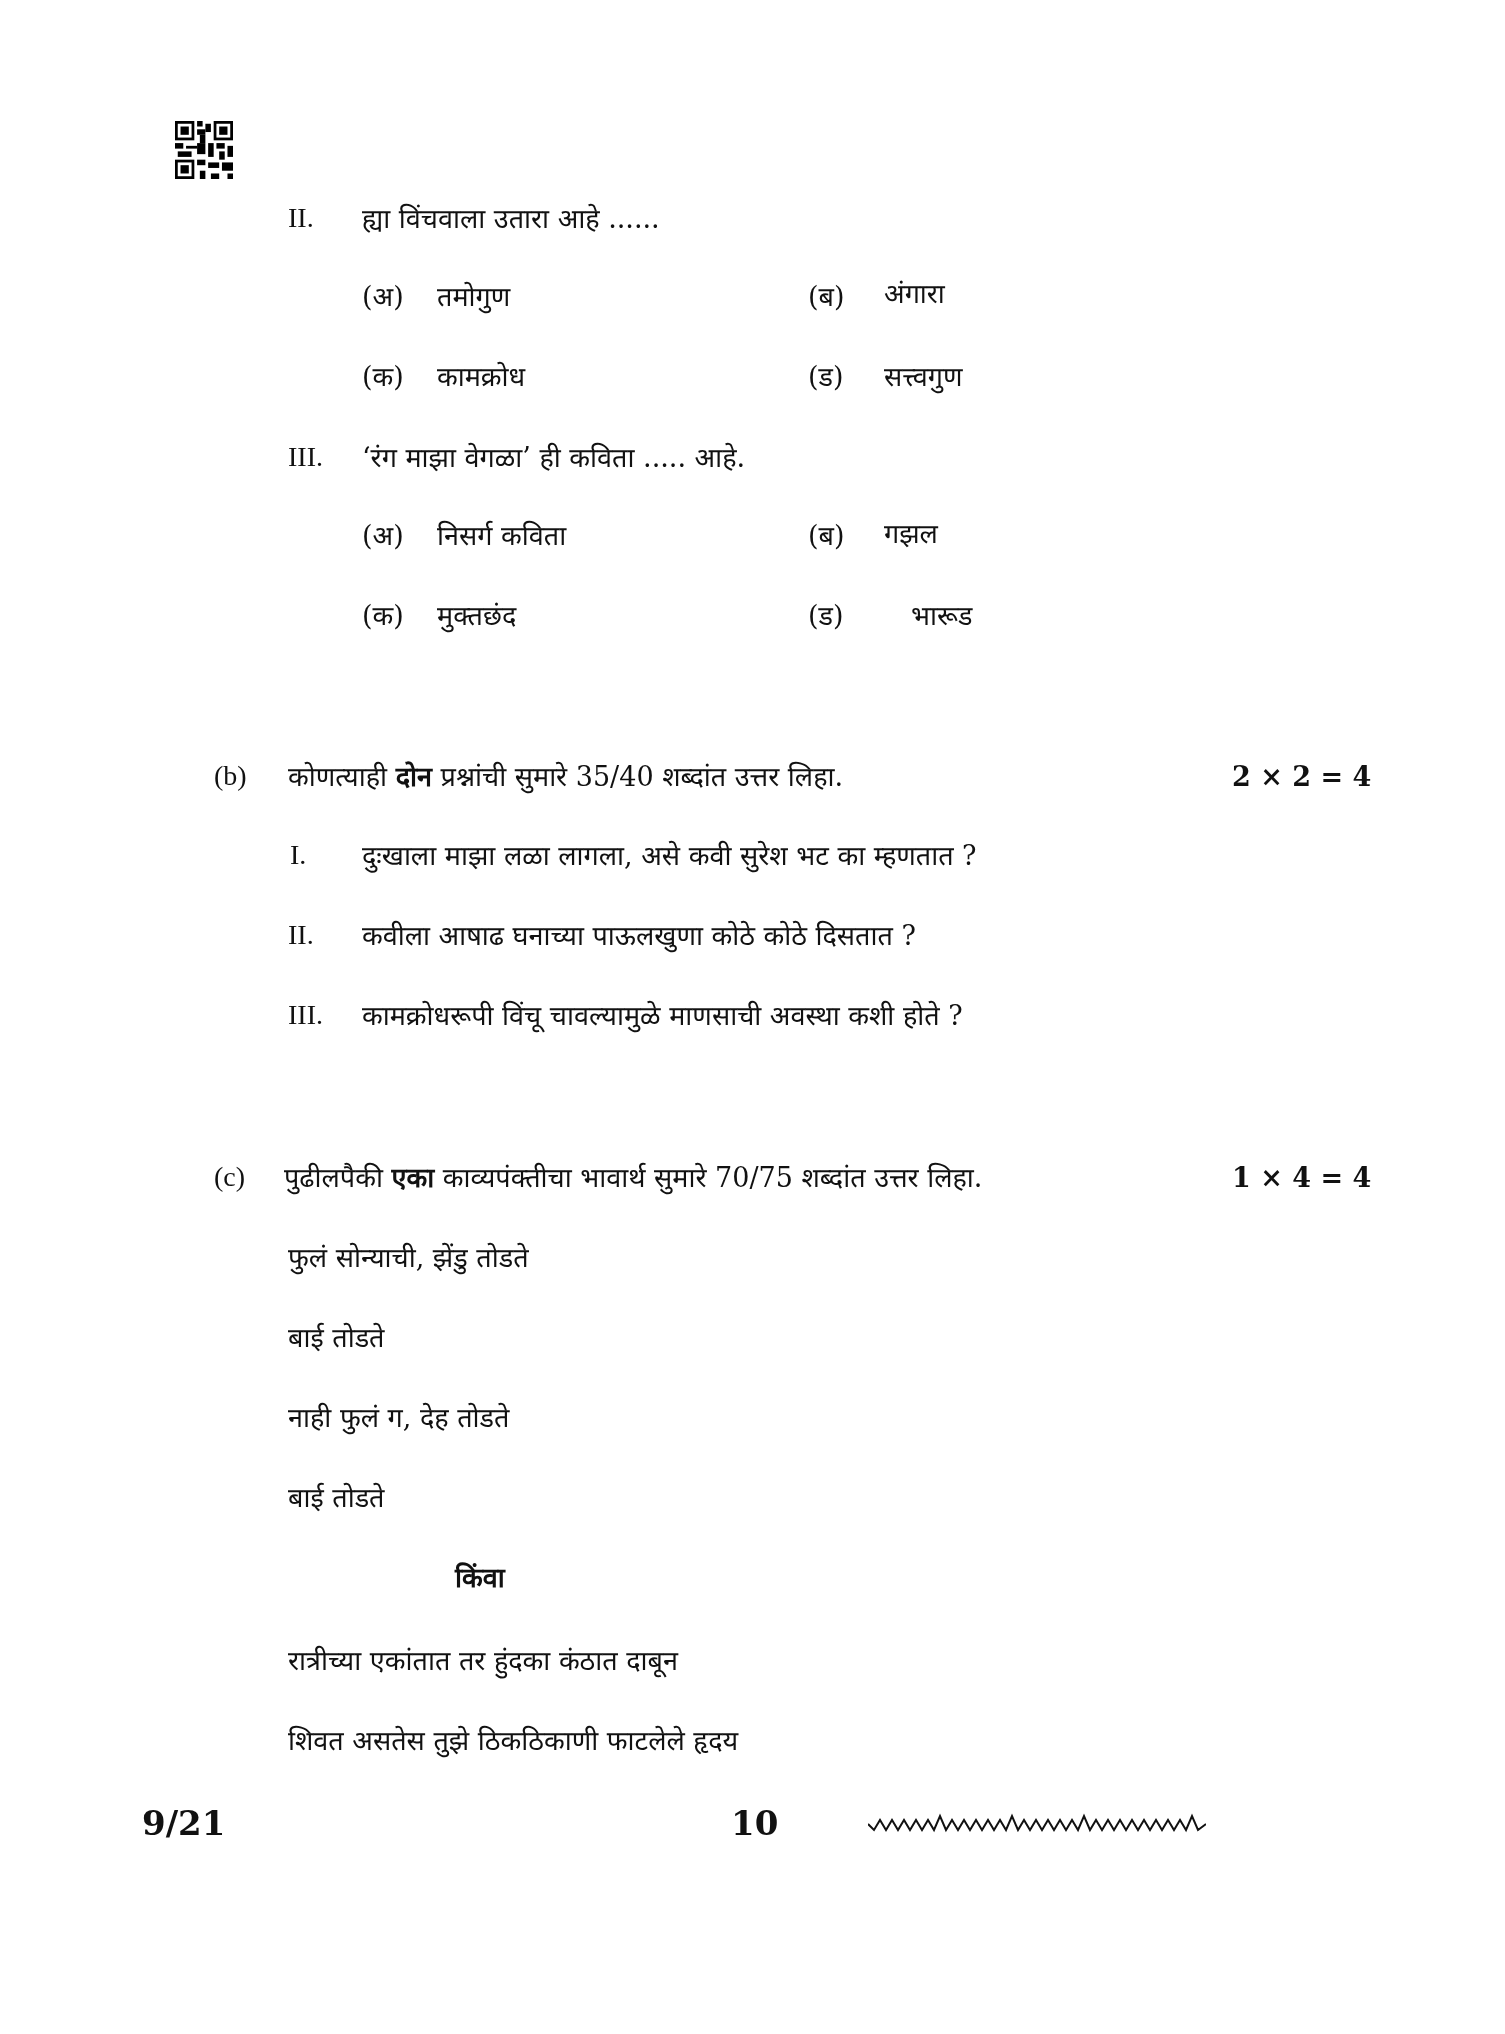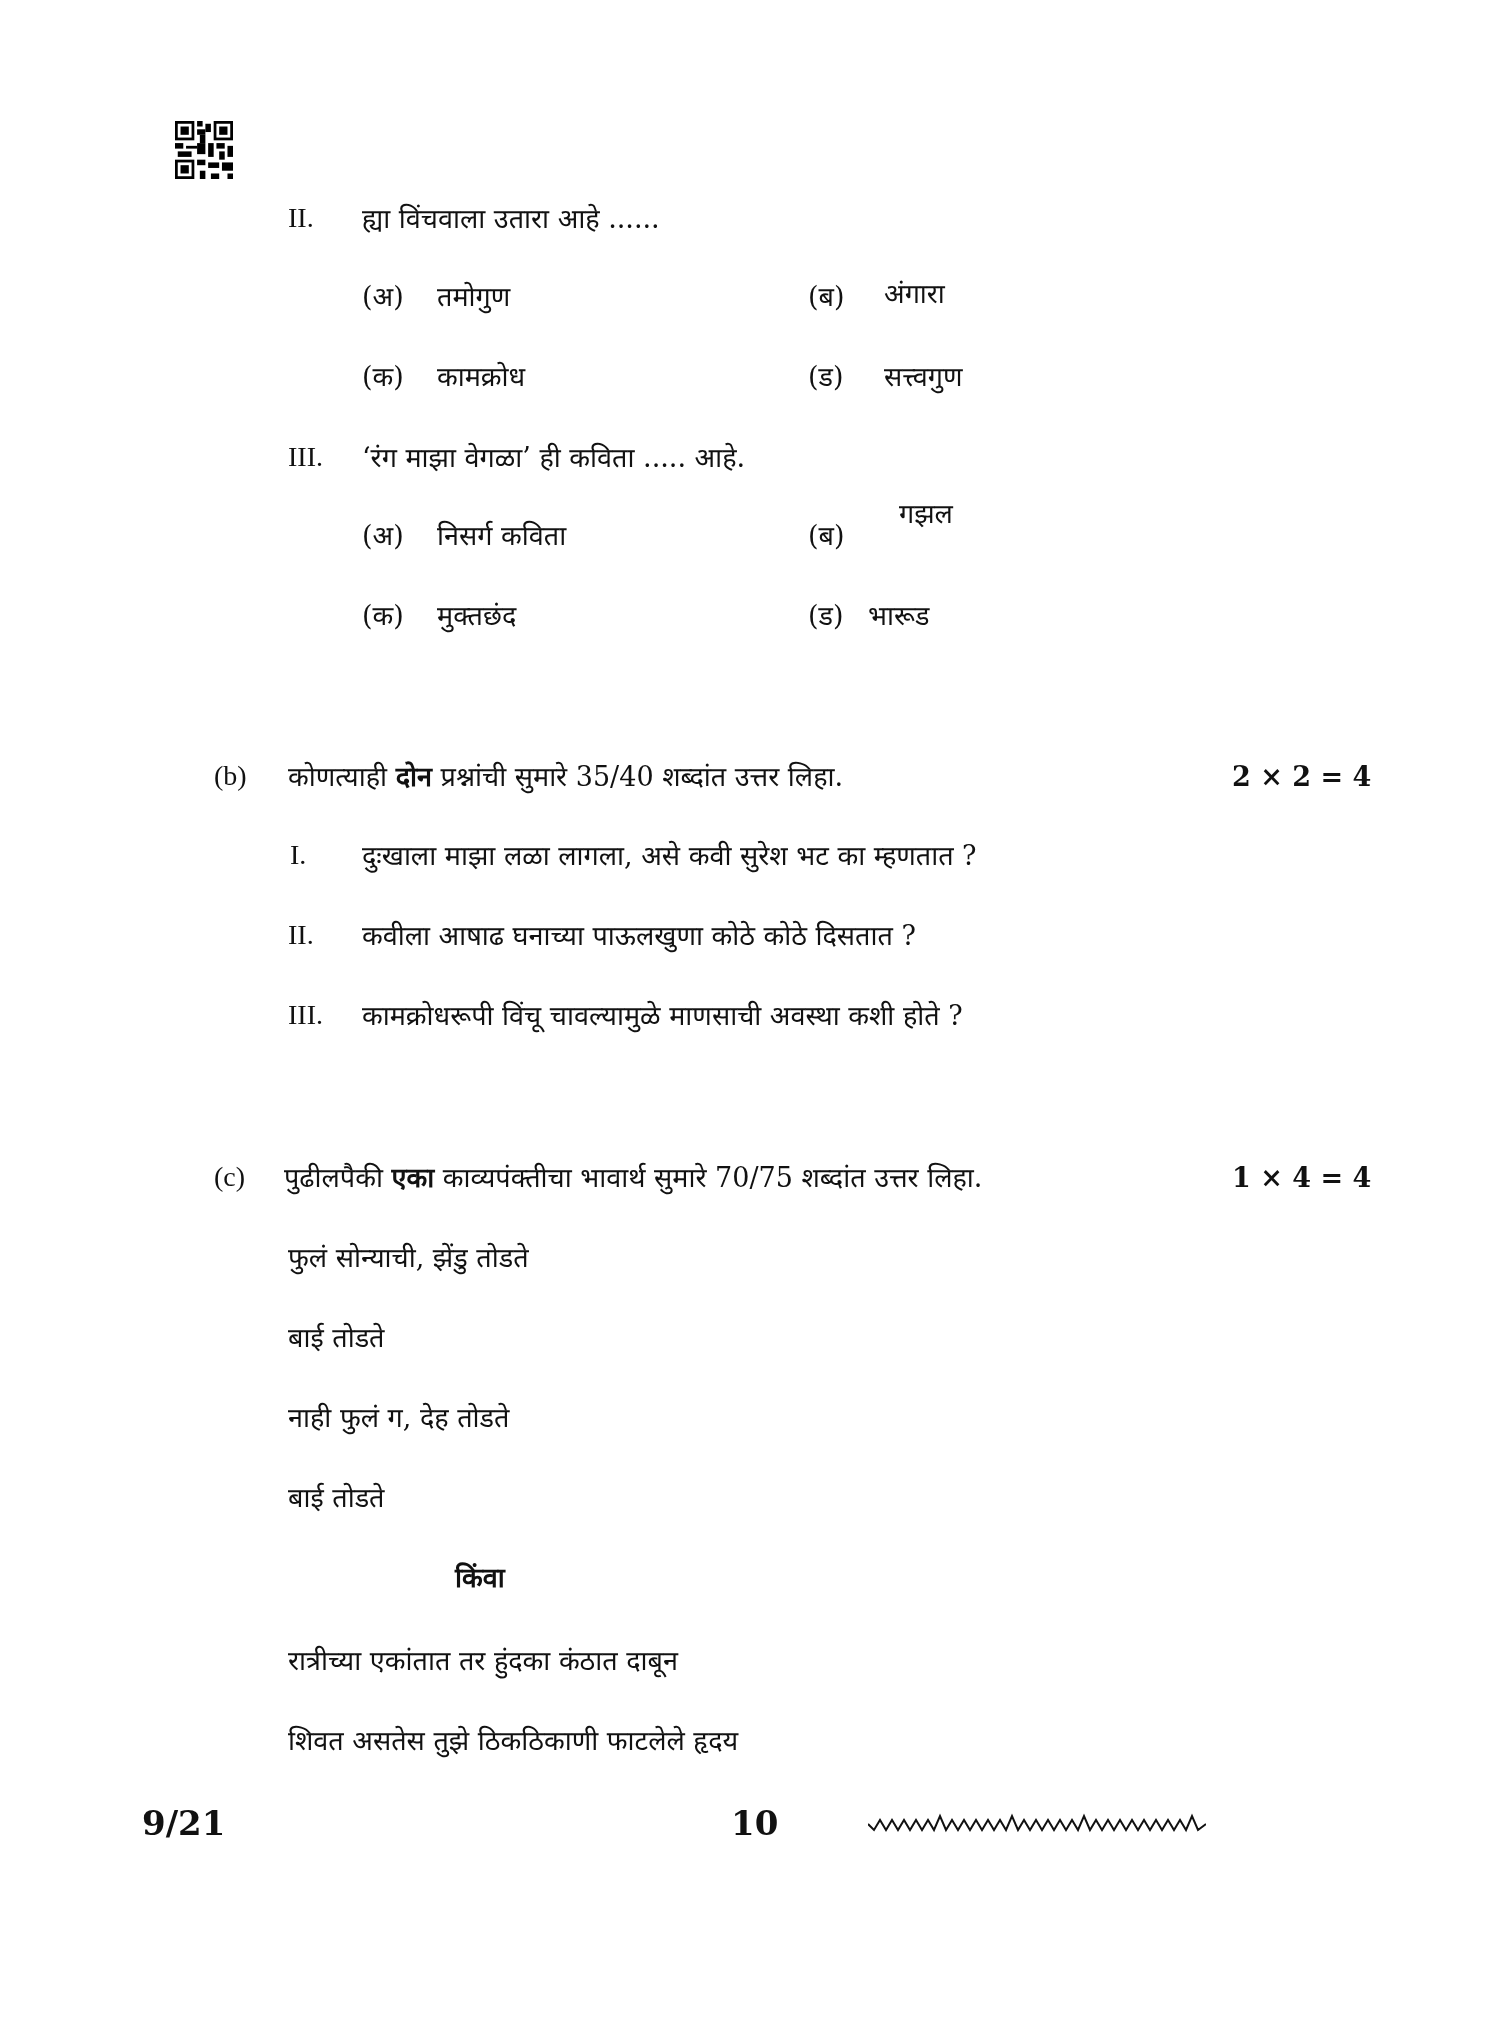--- a/index.html
+++ b/index.html
@@ -65,26 +65,26 @@
 <span class="abs txt" style="left:437px; top:376px;">कामक्रोध</span>
 <span class="abs txt" style="left:808px; top:376px;">(ड)</span>
 <span class="abs txt" style="left:884px; top:376px;">सत्त्वगुण</span>
 
 <span class="abs roman" style="left:288px; top:457px;">III.</span>
 <span class="abs txt" style="left:362px; top:457px;">‘रंग माझा वेगळा’ ही कविता ..... आहे.</span>
 
 <span class="abs txt" style="left:362px; top:535px;">(अ)</span>
 <span class="abs txt" style="left:437px; top:535px;">निसर्ग कविता</span>
 <span class="abs txt" style="left:808px; top:535px;">(ब)</span>
-<span class="abs txt" style="left:884px; top:513px;margin-left:15px;">गझल</span>
+<span class="abs txt" style="left:884px; top:533px;">गझल</span>
 
 <span class="abs txt" style="left:362px; top:615px;">(क)</span>
 <span class="abs txt" style="left:437px; top:615px;">मुक्तछंद</span>
 <span class="abs txt" style="left:808px; top:615px;">(ड)</span>
-<span class="abs txt" style="left:868px; top:615px;text-align:center;">भारूड</span>
+<span class="abs txt" style="left:911px; top:615px;text-align:center;">भारूड</span>
 
 <span class="abs roman" style="left:214px; top:776px;">(b)</span>
 <span class="abs txt" style="left:288px; top:776px;"><span>कोणत्याही </span><span class="bold">दोन</span><span> प्रश्नांची सुमारे 35/40 शब्दांत उत्तर लिहा.</span></span>
 <span class="abs marks" style="left:1232px; top:776px;">2 × 2 = 4</span>
 
 <span class="abs roman" style="left:290px; top:855px;">I.</span>
 <span class="abs txt" style="left:362px; top:855px;">दुःखाला माझा लळा लागला, असे कवी सुरेश भट का म्हणतात ?</span>
 <span class="abs roman" style="left:288px; top:935px;">II.</span>
 <span class="abs txt" style="left:362px; top:935px;">कवीला आषाढ घनाच्या पाऊलखुणा कोठे कोठे दिसतात ?</span>
 <span class="abs roman" style="left:288px; top:1015px;">III.</span>

